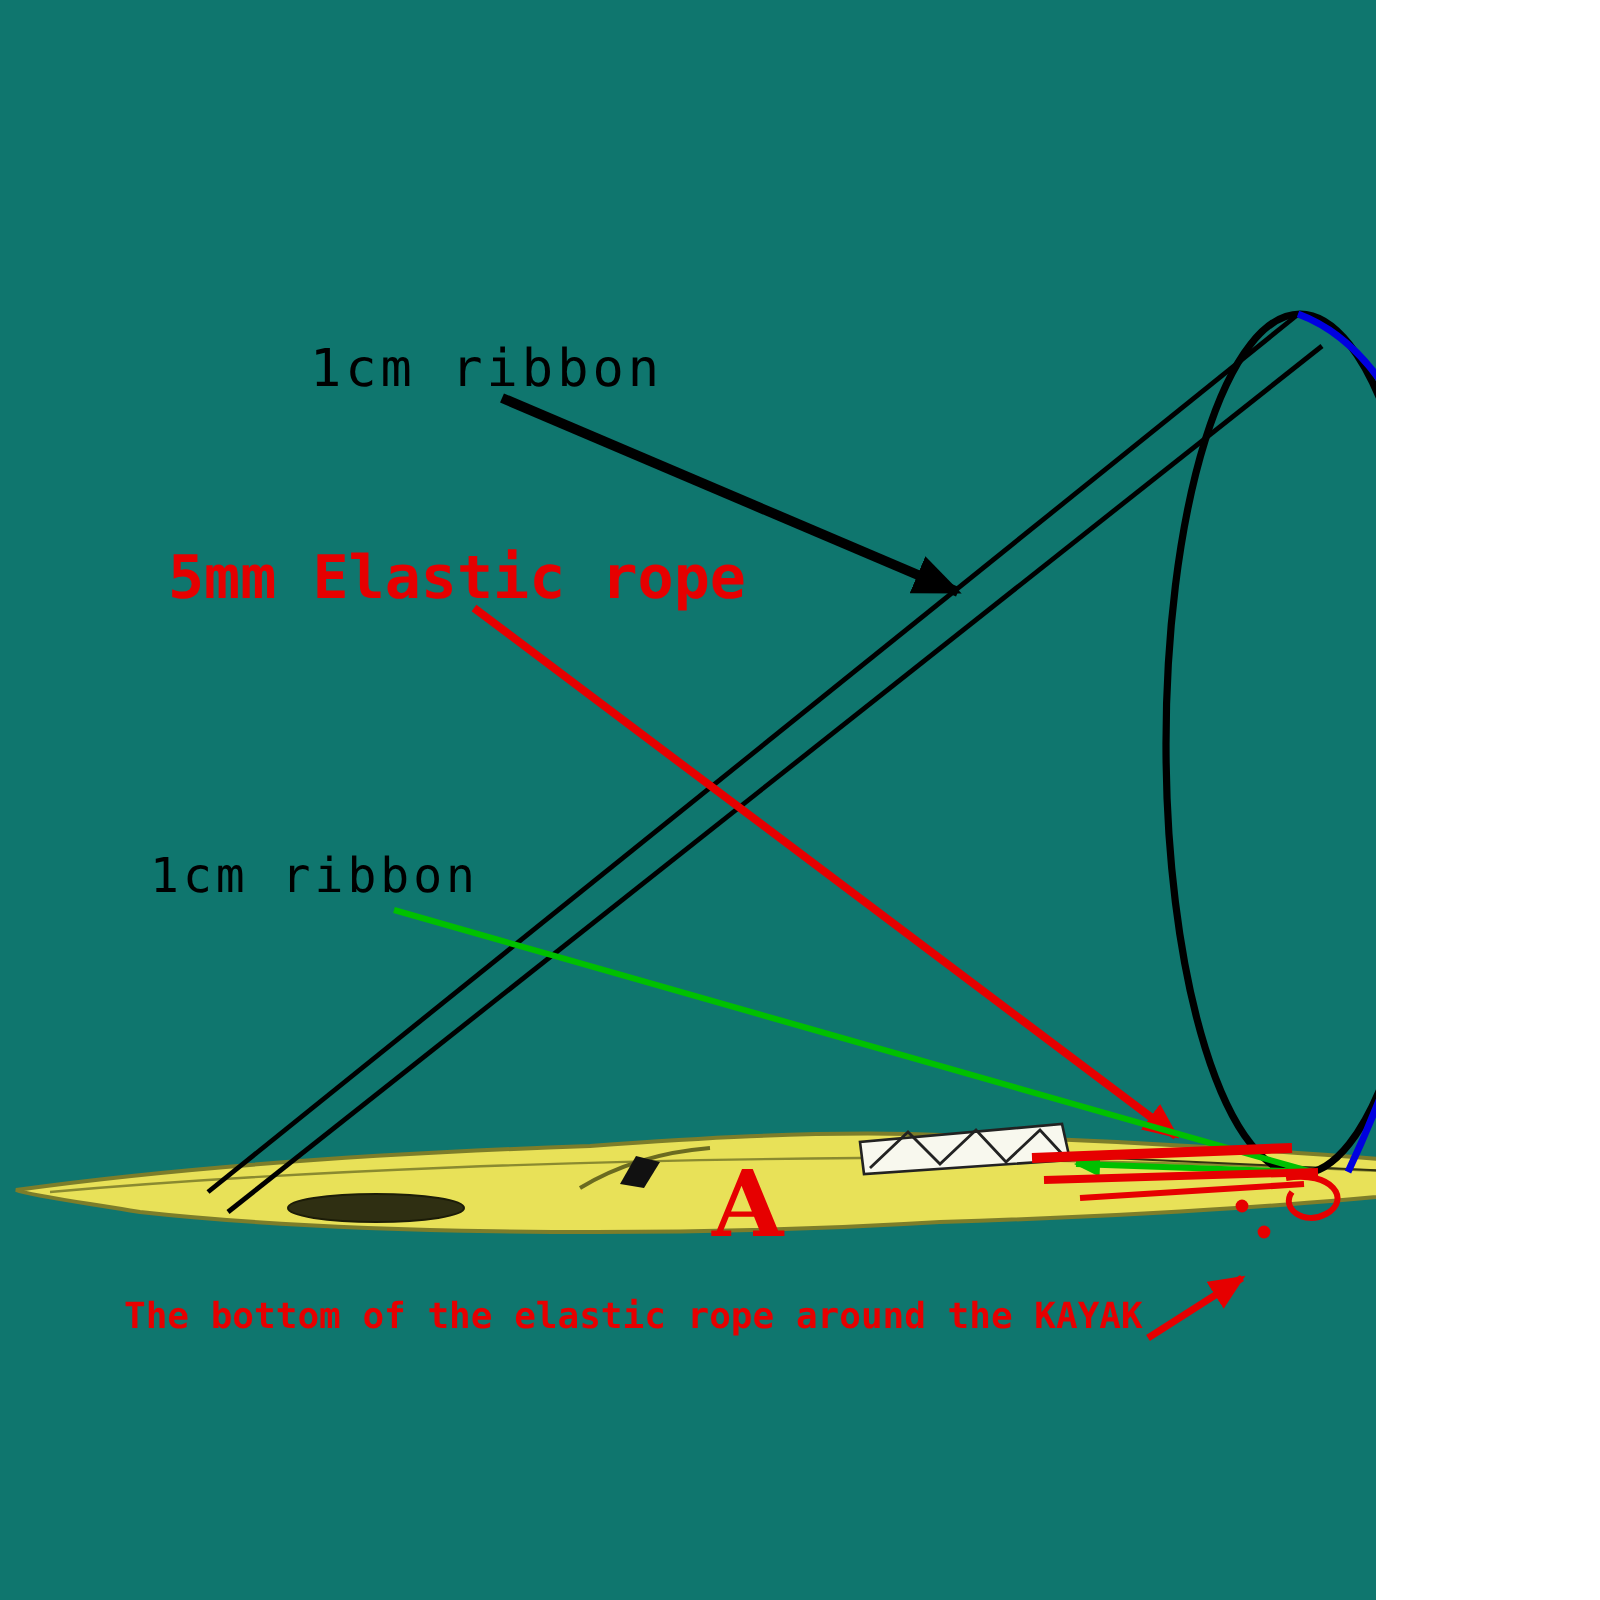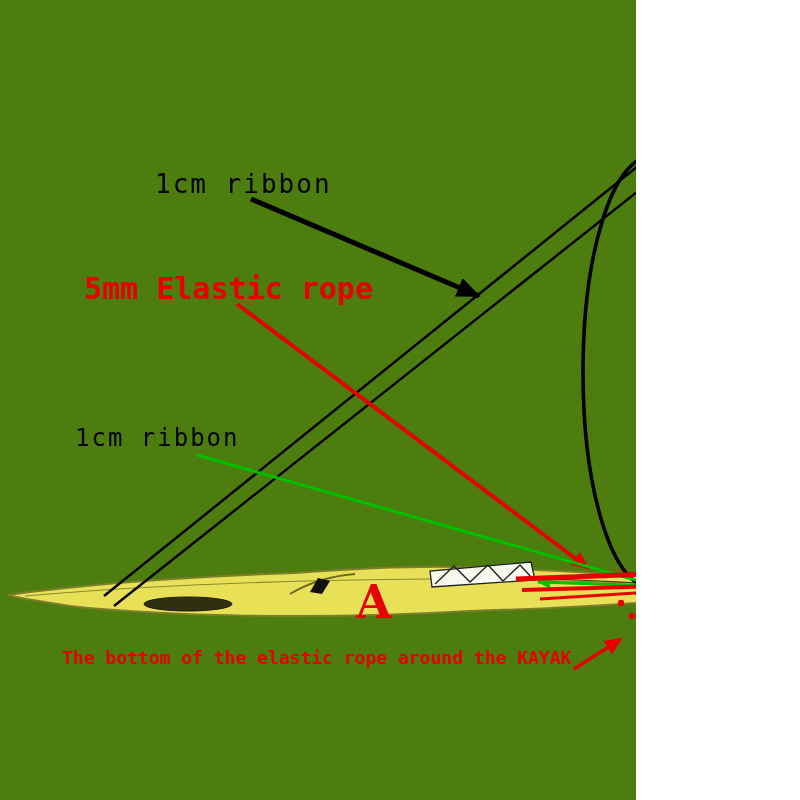--- a/index.html
+++ b/index.html
@@ -1,16 +1,16 @@
 <!DOCTYPE html>
 <html><head>
 <meta charset="utf-8">
 <style>
   html,body{margin:0;padding:0;background:#ffffff;}
-  .stage{position:relative;width:636px;height:800px;background:#4d7c0f;overflow:hidden;text-decoration:underline;}
+  .stage{position:relative;width:688px;height:800px;background:#0f766e;overflow:hidden;text-decoration:underline;}
   svg{display:block;}
   .mono{font-family:"DejaVu Sans Mono", monospace;}
   .serif{font-family:"DejaVu Serif", serif;}
   .lbl-black{fill:#000000;}
   .lbl-red{fill:#e60000;}
 </style>
 </head>
 <body>
 
 <div class="stage">

